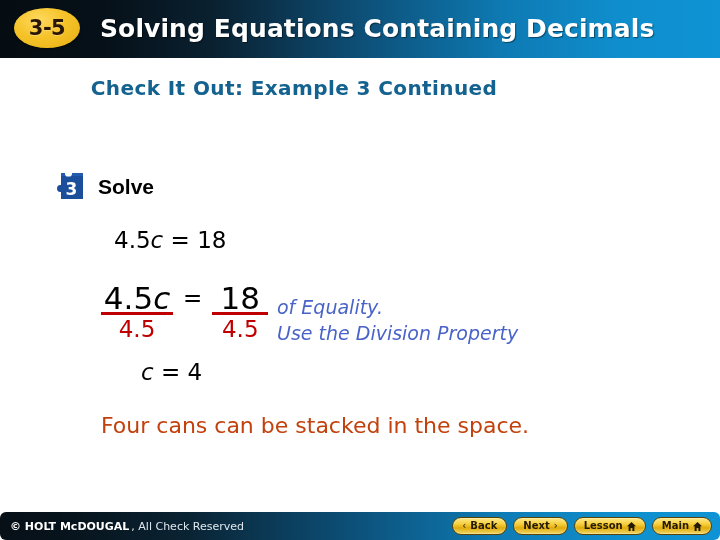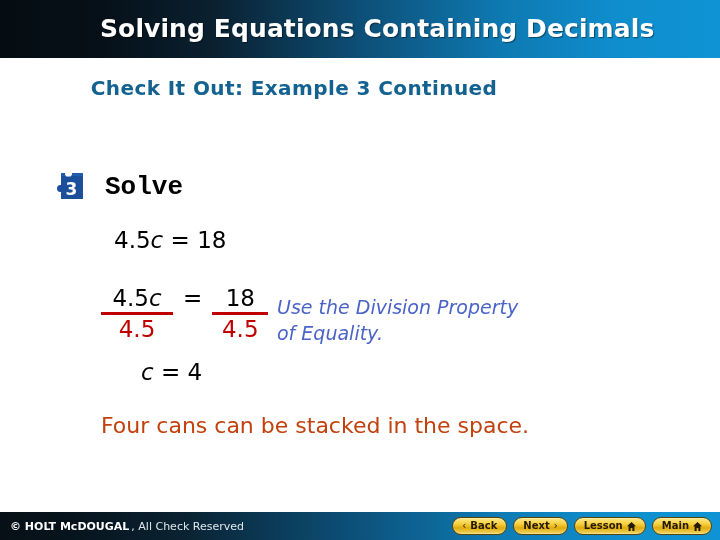--- a/index.html
+++ b/index.html
@@ -97,24 +97,24 @@
     font-family: "DejaVu Sans", sans-serif;
     font-weight: bold;
     font-size: 17px;
     color: #ffffff;
     padding-left: 5px;
     padding-top: 3px;
     box-sizing: border-box;
     pointer-events: none;
   }
   #step-label {
-    margin-left: 19px;
-    font-family: Liberation Mono, monospace;
-    font-weight: bold;
-    font-size: 26px;
+    margin-left: 12px;
+    font-family: Liberation Sans, sans-serif;
+    font-weight: bold;
+    font-size: 21px;
     color: #000000;
   }
 
   
   #equation-1 {
     position: absolute;
     left: 114px; top: 227px;
     font-family: "DejaVu Sans", sans-serif;
     font-size: 23px;
     color: #000000;
@@ -128,21 +128,21 @@
     display: flex;
     align-items: flex-start;
   }
   .fraction {
     display: inline-flex;
     flex-direction: column;
     align-items: center;
   }
   .frac-num {
     font-family: "DejaVu Sans", sans-serif;
-    font-size: 23px;
+    font-size: 31px;
     color: #000000;
     line-height: 26px;
     white-space: nowrap;
   }
   .frac-bar {
     height: 3px;
     background: #c00000;
     width: 100%;
     margin: 1px 0 1px 0;
   }
@@ -195,20 +195,21 @@
 
   
   #footer {
     position: absolute;
     left: 0; top: 512px;
     width: 720px; height: 28px;
     background: linear-gradient(to right,
         #071017 0%, #07141d 10%, #0a2333 26%,
         #0c4e76 48%, #0e7cb6 70%, #0f90cf 88%, #0f93d4 100%);
     overflow: hidden;
+    border-radius: 6px;
   }
   #copyright {
     position: absolute;
     left: 10px; top: 0; height: 28px;
     display: flex; align-items: center;
     font-family: "DejaVu Sans", sans-serif;
     font-size: 11px;
     color: #dfe8ee;
     white-space: nowrap;
   }
@@ -254,20 +255,23 @@
     line-height: 1;
     display: flex;
     align-items: center;
   }
   .nav-btn svg { display: block; }
 </style>
 </head>
 <body>
 
 <div id="header">
+  <div id="lesson-badge">
+    <span>3-5</span>
+  </div>
   <div id="header-title">Solving Equations Containing Decimals</div>
 </div>
 
 <div id="subtitle">Check It Out: Example 3 Continued</div>
 
 <div id="step-row">
   <div class="puzzle-icon">
     <svg width="34" height="34" viewBox="0 0 34 34" aria-hidden="true">
       <path d="M9,3 L13,3 C12.6,5.6 14.2,7 16.5,7 C18.8,7 20.4,5.6 20,3 L31,3 L31,29 L9,29 L9,22
                C6.4,22.4 5,20.8 5,18.5 C5,16.2 6.4,14.6 9,15 Z" fill="#1b4f9c"></path>
@@ -296,22 +300,22 @@
   <div id="eq-sign-mid">=</div>
 
   <div class="fraction frac-right">
     <div class="frac-num">18</div>
     <div class="frac-bar"></div>
     <div class="frac-den">4.5</div>
   </div>
 </div>
 
 <div id="note-text">
+  <div>of Equality.</div>
   <div>Use the Division Property</div>
-  <div>of Equality.</div>
 </div>
 
 <div id="equation-2">
   <span class="var">c</span>
   <span>=</span>
   <span>4</span>
 </div>
 
 <div id="conclusion">Four cans can be stacked in the space.</div>
 

